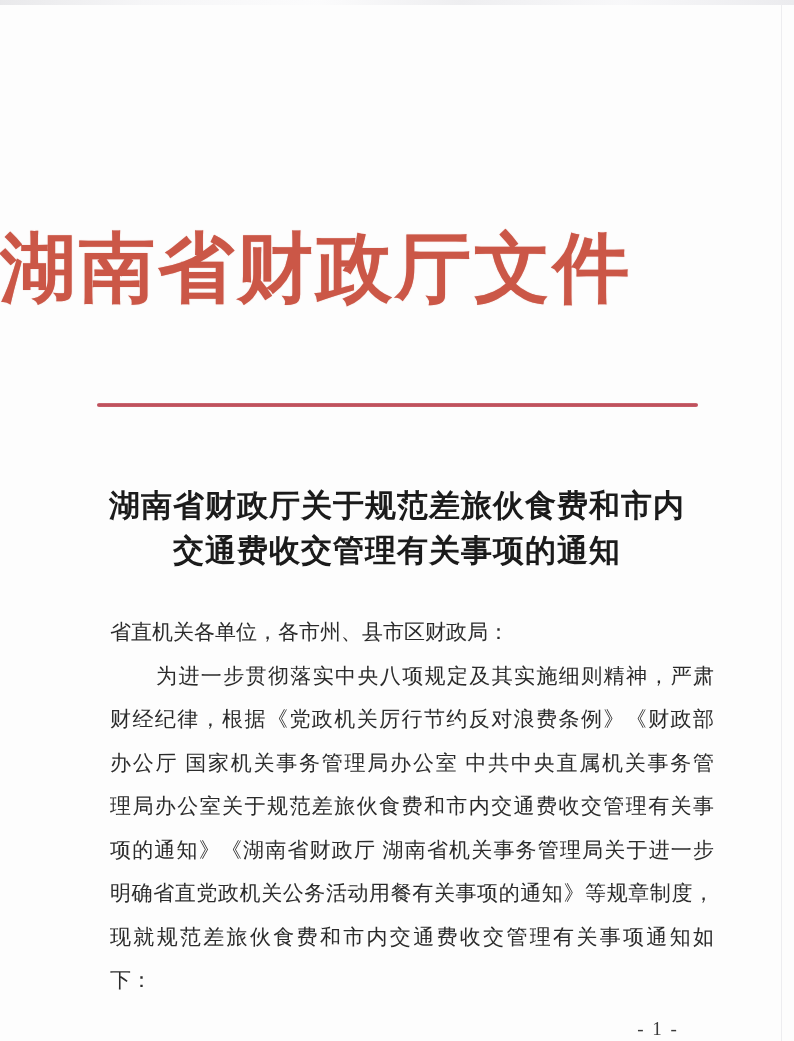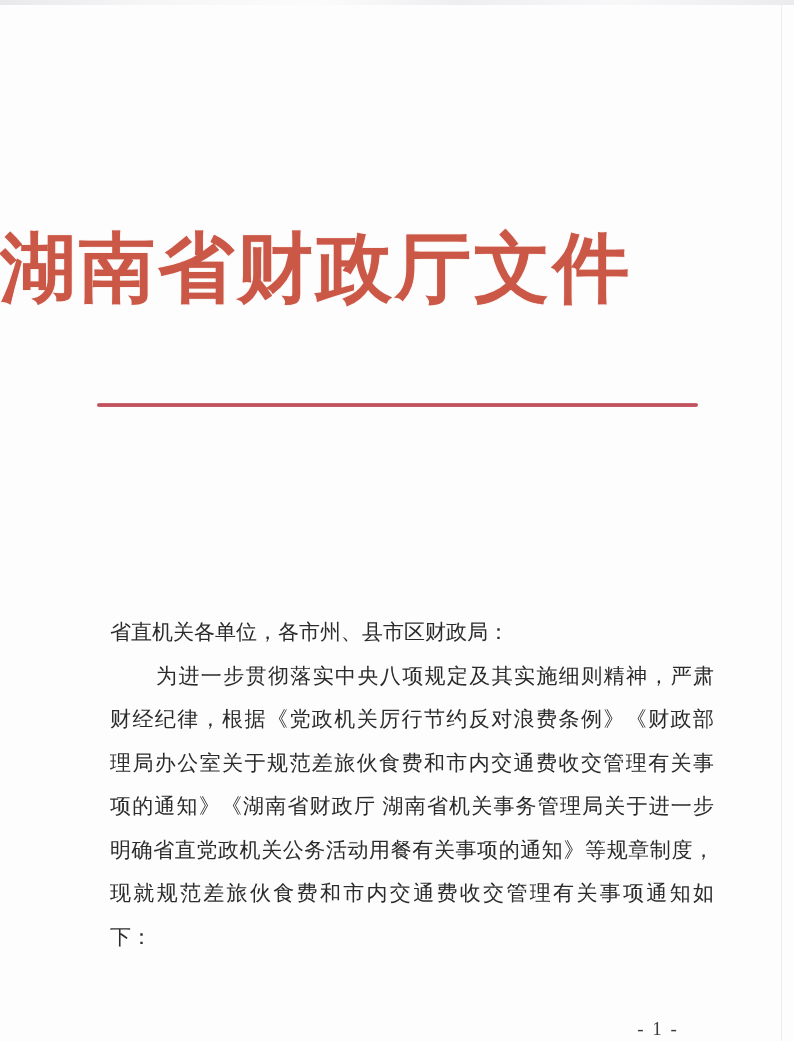--- a/index.html
+++ b/index.html
@@ -75,25 +75,30 @@
 <div class="page">
 
   <div class="scan-edge-top"></div>
   <div class="scan-edge-right"></div>
 
   <div class="agency-title">湖南省财政厅文件</div>
 
 
   <div class="red-rule"></div>
 
+  <div class="doc-title">
+    <div class="t-line">湖南省财政厅关于规范差旅伙食费和市内</div>
+    <div class="t-line">交通费收交管理有关事项的通知</div>
+  </div>
 
   <div class="body-block">
     <div class="b-line">省直机关各单位，各市州、县市区财政局：</div>
     <div class="b-line jl indent">为进一步贯彻落实中央八项规定及其实施细则精神，严肃</div>
     <div class="b-line jl">财经纪律，根据《党政机关厉行节约反对浪费条例》《财政部</div>
+    <div class="b-line jl">办公厅 国家机关事务管理局办公室 中共中央直属机关事务管</div>
     <div class="b-line jl">理局办公室关于规范差旅伙食费和市内交通费收交管理有关事</div>
     <div class="b-line jl">项的通知》《湖南省财政厅 湖南省机关事务管理局关于进一步</div>
     <div class="b-line jl">明确省直党政机关公务活动用餐有关事项的通知》等规章制度，</div>
     <div class="b-line jl">现就规范差旅伙食费和市内交通费收交管理有关事项通知如</div>
     <div class="b-line">下：</div>
   </div>
 
   <div class="page-number">- 1 -</div>
 
 </div>

